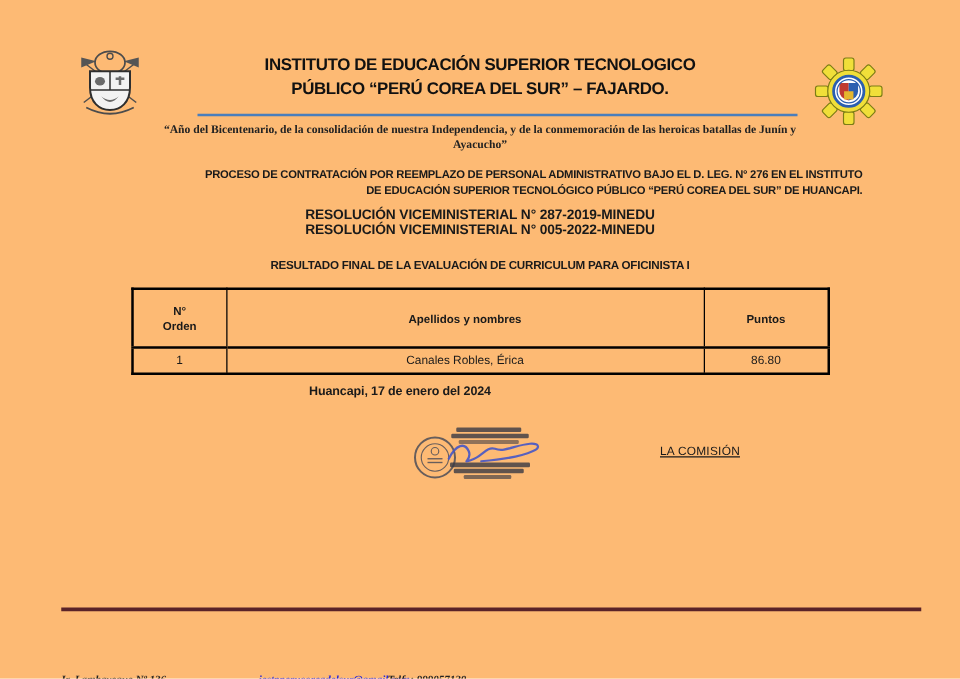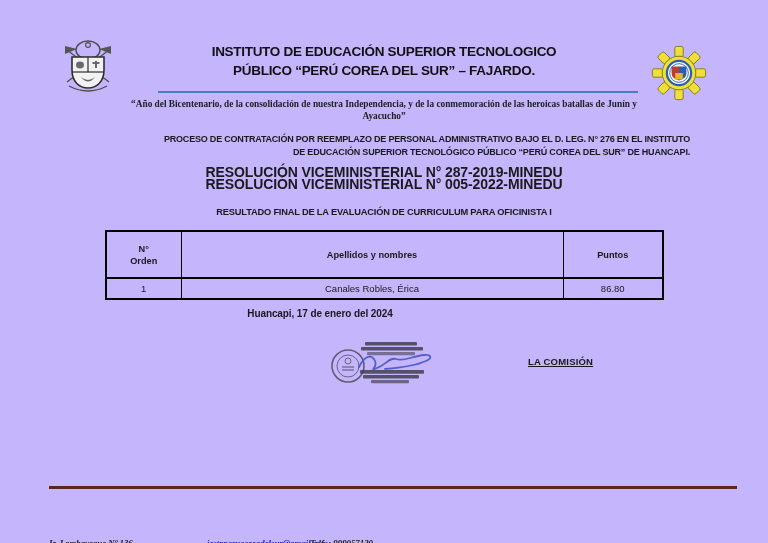--- a/index.html
+++ b/index.html
@@ -1,19 +1,19 @@
 <!DOCTYPE html>
 <html><head>
 <meta charset="utf-8">
 <style>
   html,body{margin:0;padding:0;background:#ffffff;}
   .page{
     position:relative;
     width:768px;height:543px;
-    background:#c4b5fd;
+    background:#fdba74;
     font-family:"Liberation Sans", sans-serif;
     color:#1a1a1a;
     overflow:hidden;
   }
   .abs{position:absolute;}
 
   
   .title-block{
     left:139px;top:42px;width:490px;
     text-align:center;
@@ -43,21 +43,21 @@
     text-align:right;
     font-weight:bold;
     font-size:9px;line-height:12.5px;
     letter-spacing:-0.2px;
     white-space:pre-line;
   }
   .resolutions{
     left:0;top:167px;width:768px;
     text-align:center;
     font-weight:bold;
-    font-size:14px;line-height:11.5px;
+    font-size:11px;line-height:11.5px;
     letter-spacing:-0.1px;
   }
   .result-title{
     left:0;top:207px;width:768px;
     text-align:center;
     font-weight:bold;
     font-size:9.3px;
     letter-spacing:-0.2px;
   }
 
@@ -100,21 +100,21 @@
     text-align:center;
     font-size:10px;
     font-weight:600;
     letter-spacing:-0.1px;
   }
 
   .stamp{left:327px;top:337px;width:112px;height:54px;}
 
   .commission{
     left:528px;top:356px;
-    font-size:9.5px;font-weight:bold;
+    font-size:9.5px;font-weight:normal;
     text-decoration:underline;
     letter-spacing:0.2px;
   }
 
   
   .footer-bar{
     left:49px;top:486px;width:688px;height:3px;
     background:#5a2328;
   }
   .footer-text{

